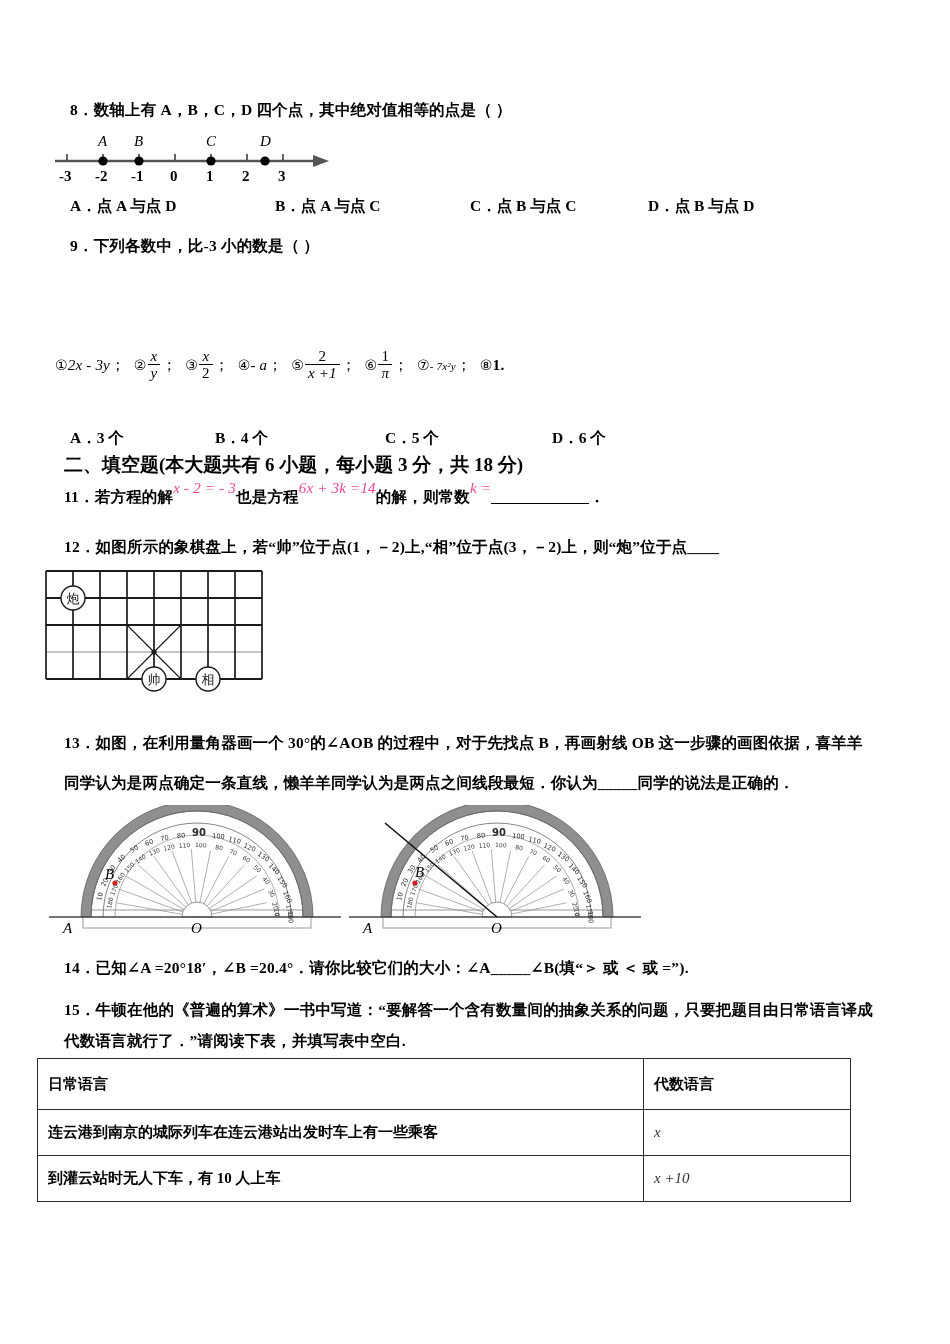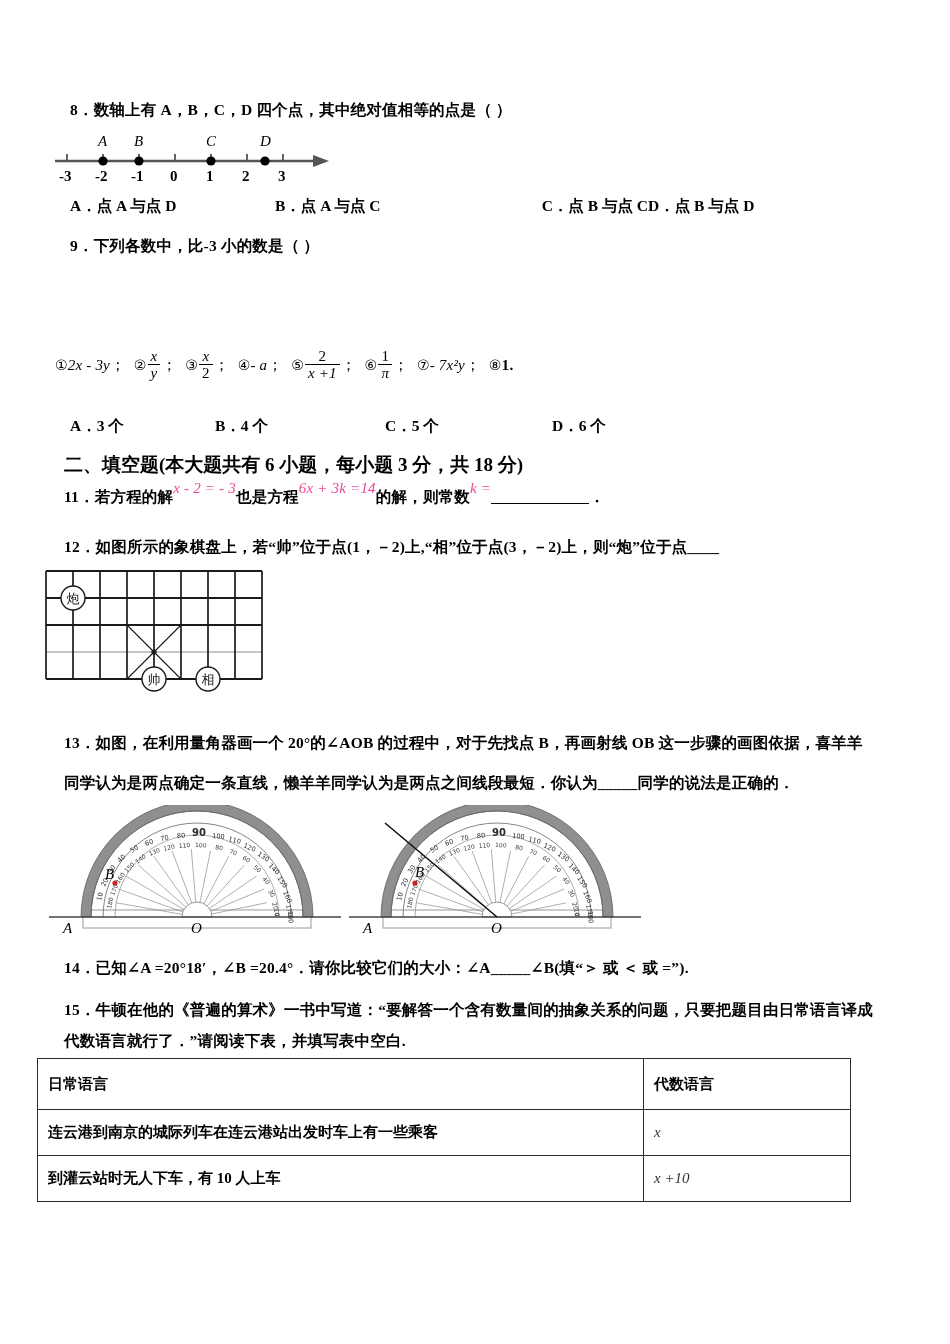--- a/index.html
+++ b/index.html
@@ -151,40 +151,40 @@
       <text x="50" y="53" font-family="Liberation Serif, serif" font-size="15" font-weight="bold" fill="#000">-2</text>
       <text x="86" y="53" font-family="Liberation Serif, serif" font-size="15" font-weight="bold" fill="#000">-1</text>
       <text x="125" y="53" font-family="Liberation Serif, serif" font-size="15" font-weight="bold" fill="#000">0</text>
       <text x="161" y="53" font-family="Liberation Serif, serif" font-size="15" font-weight="bold" fill="#000">1</text>
       <text x="197" y="53" font-family="Liberation Serif, serif" font-size="15" font-weight="bold" fill="#000">2</text>
       <text x="233" y="53" font-family="Liberation Serif, serif" font-size="15" font-weight="bold" fill="#000">3</text>
     </svg>
   </div>
 
   <div class="opts" style="left:70px; top:196px;">
-    <span class="opt" style="width:205px;">A．点 A 与点 D</span><span class="opt" style="width:195px;">B．点 A 与点 C</span><span class="opt" style="width:178px;text-align:right;">C．点 B 与点 C</span><span class="opt">D．点 B 与点 D</span>
+    <span class="opt" style="width:205px;">A．点 A 与点 D</span><span class="opt" style="width:195px;">B．点 A 与点 C</span><span class="opt" style="width:178px;">C．点 B 与点 C</span><span class="opt">D．点 B 与点 D</span>
   </div>
 
   <div class="q" style="left:70px; top:236px;">9．下列各数中，比-3 小的数是（  ）</div>
 
 
 
   <div class="q" style="left:55px; top:348px; font-weight:normal;">
     <span class="circnum">①</span><span class="mathit" style="font-size:15px;">2x - 3y</span><span>；</span>&nbsp;
     <span class="circnum">②</span><span class="frac"><span class="num">x</span><span class="den">y</span></span><span>；</span>&nbsp;
     <span class="circnum">③</span><span class="frac"><span class="num">x</span><span class="den mathrm">2</span></span><span>；</span>&nbsp;
     <span class="circnum">④</span><span class="mathit" style="font-size:15px;">- a</span><span>；</span>&nbsp;
     <span class="circnum">⑤</span><span class="frac"><span class="num mathrm">2</span><span class="den">x +1</span></span><span>；</span>&nbsp;
     <span class="circnum">⑥</span><span class="frac"><span class="num mathrm">1</span><span class="den">π</span></span><span>；</span>&nbsp;
-    <span class="circnum">⑦</span><span class="mathit" style="font-size:15px;margin-top:26px;">- 7x²y</span><span>；</span>&nbsp;
+    <span class="circnum">⑦</span><span class="mathit" style="font-size:11px;margin-top:26px;">- 7x²y</span><span>；</span>&nbsp;
     <span class="circnum">⑧</span><span style="font-weight:bold;">1.</span>
   </div>
 
   <div class="opts" style="left:70px; top:416px;">
-    <span class="opt" style="width:145px;">A．3 个</span><span class="opt" style="width:170px;">B．4 个</span><span class="opt" style="width:167px;">C．5 个</span><span class="opt">D．6 个</span>
+    <span class="opt" style="width:145px;margin-top:12px;">A．3 个</span><span class="opt" style="width:170px;">B．4 个</span><span class="opt" style="width:167px;">C．5 个</span><span class="opt">D．6 个</span>
   </div>
 
   <div class="sec-head" style="left:64px; top:452px;">二、填空题(本大题共有 6 小题，每小题 3 分，共 18 分)</div>
 
   <div class="q" style="left:64px; top:487px;">
     <span>11．若方程的解</span><span class="raised mathit">x - 2 = - 3</span><span>也是方程</span><span class="raised mathit">6x + 3k =14</span><span>的解，则常数</span><span class="raised mathit">k =</span><span class="blank-ul" style="width:98px;"></span><span>．</span>
   </div>
 
   <div class="q" style="left:64px; top:537px;">12．如图所示的象棋盘上，若“帅”位于点(1，－2)上,“相”位于点(3，－2)上，则“炮”位于点____</div>
 
@@ -230,21 +230,21 @@
         <circle cx="114" cy="114" r="12" fill="#ffffff" stroke="#1a1a1a" stroke-width="1.4"></circle>
         <text x="114" y="119" text-anchor="middle" font-family="DejaVu Sans, sans-serif" font-size="13" fill="#1a1a1a">帅</text>
       </g>
       <g>
         <circle cx="168" cy="114" r="12" fill="#ffffff" stroke="#1a1a1a" stroke-width="1.4"></circle>
         <text x="168" y="119" text-anchor="middle" font-family="DejaVu Sans, sans-serif" font-size="13" fill="#1a1a1a">相</text>
       </g>
     </svg>
   </div>
 
-  <div class="q" style="left:64px; top:733px;">13．如图，在利用量角器画一个 20°的∠AOB 的过程中，对于先找点 B，再画射线 OB 这一步骤的画图依据，喜羊羊</div>
+  <div class="q" style="left:64px; top:733px;">13．如图，在利用量角器画一个 30°的∠AOB 的过程中，对于先找点 B，再画射线 OB 这一步骤的画图依据，喜羊羊</div>
   <div class="q" style="left:64px; top:773px;">同学认为是两点确定一条直线，懒羊羊同学认为是两点之间线段最短．你认为_____同学的说法是正确的．</div>
 
   <div class="protractor" style="left:45px; top:805px;">
     <svg width="300" height="135" viewBox="0 0 300 135" xmlns="http://www.w3.org/2000/svg">
       <defs>
         <g id="pr-body-l"></g>
       </defs>
 
       <rect x="38" y="105" width="228" height="18" fill="#ffffff" stroke="#9a9a9a" stroke-width="1"></rect>
 

